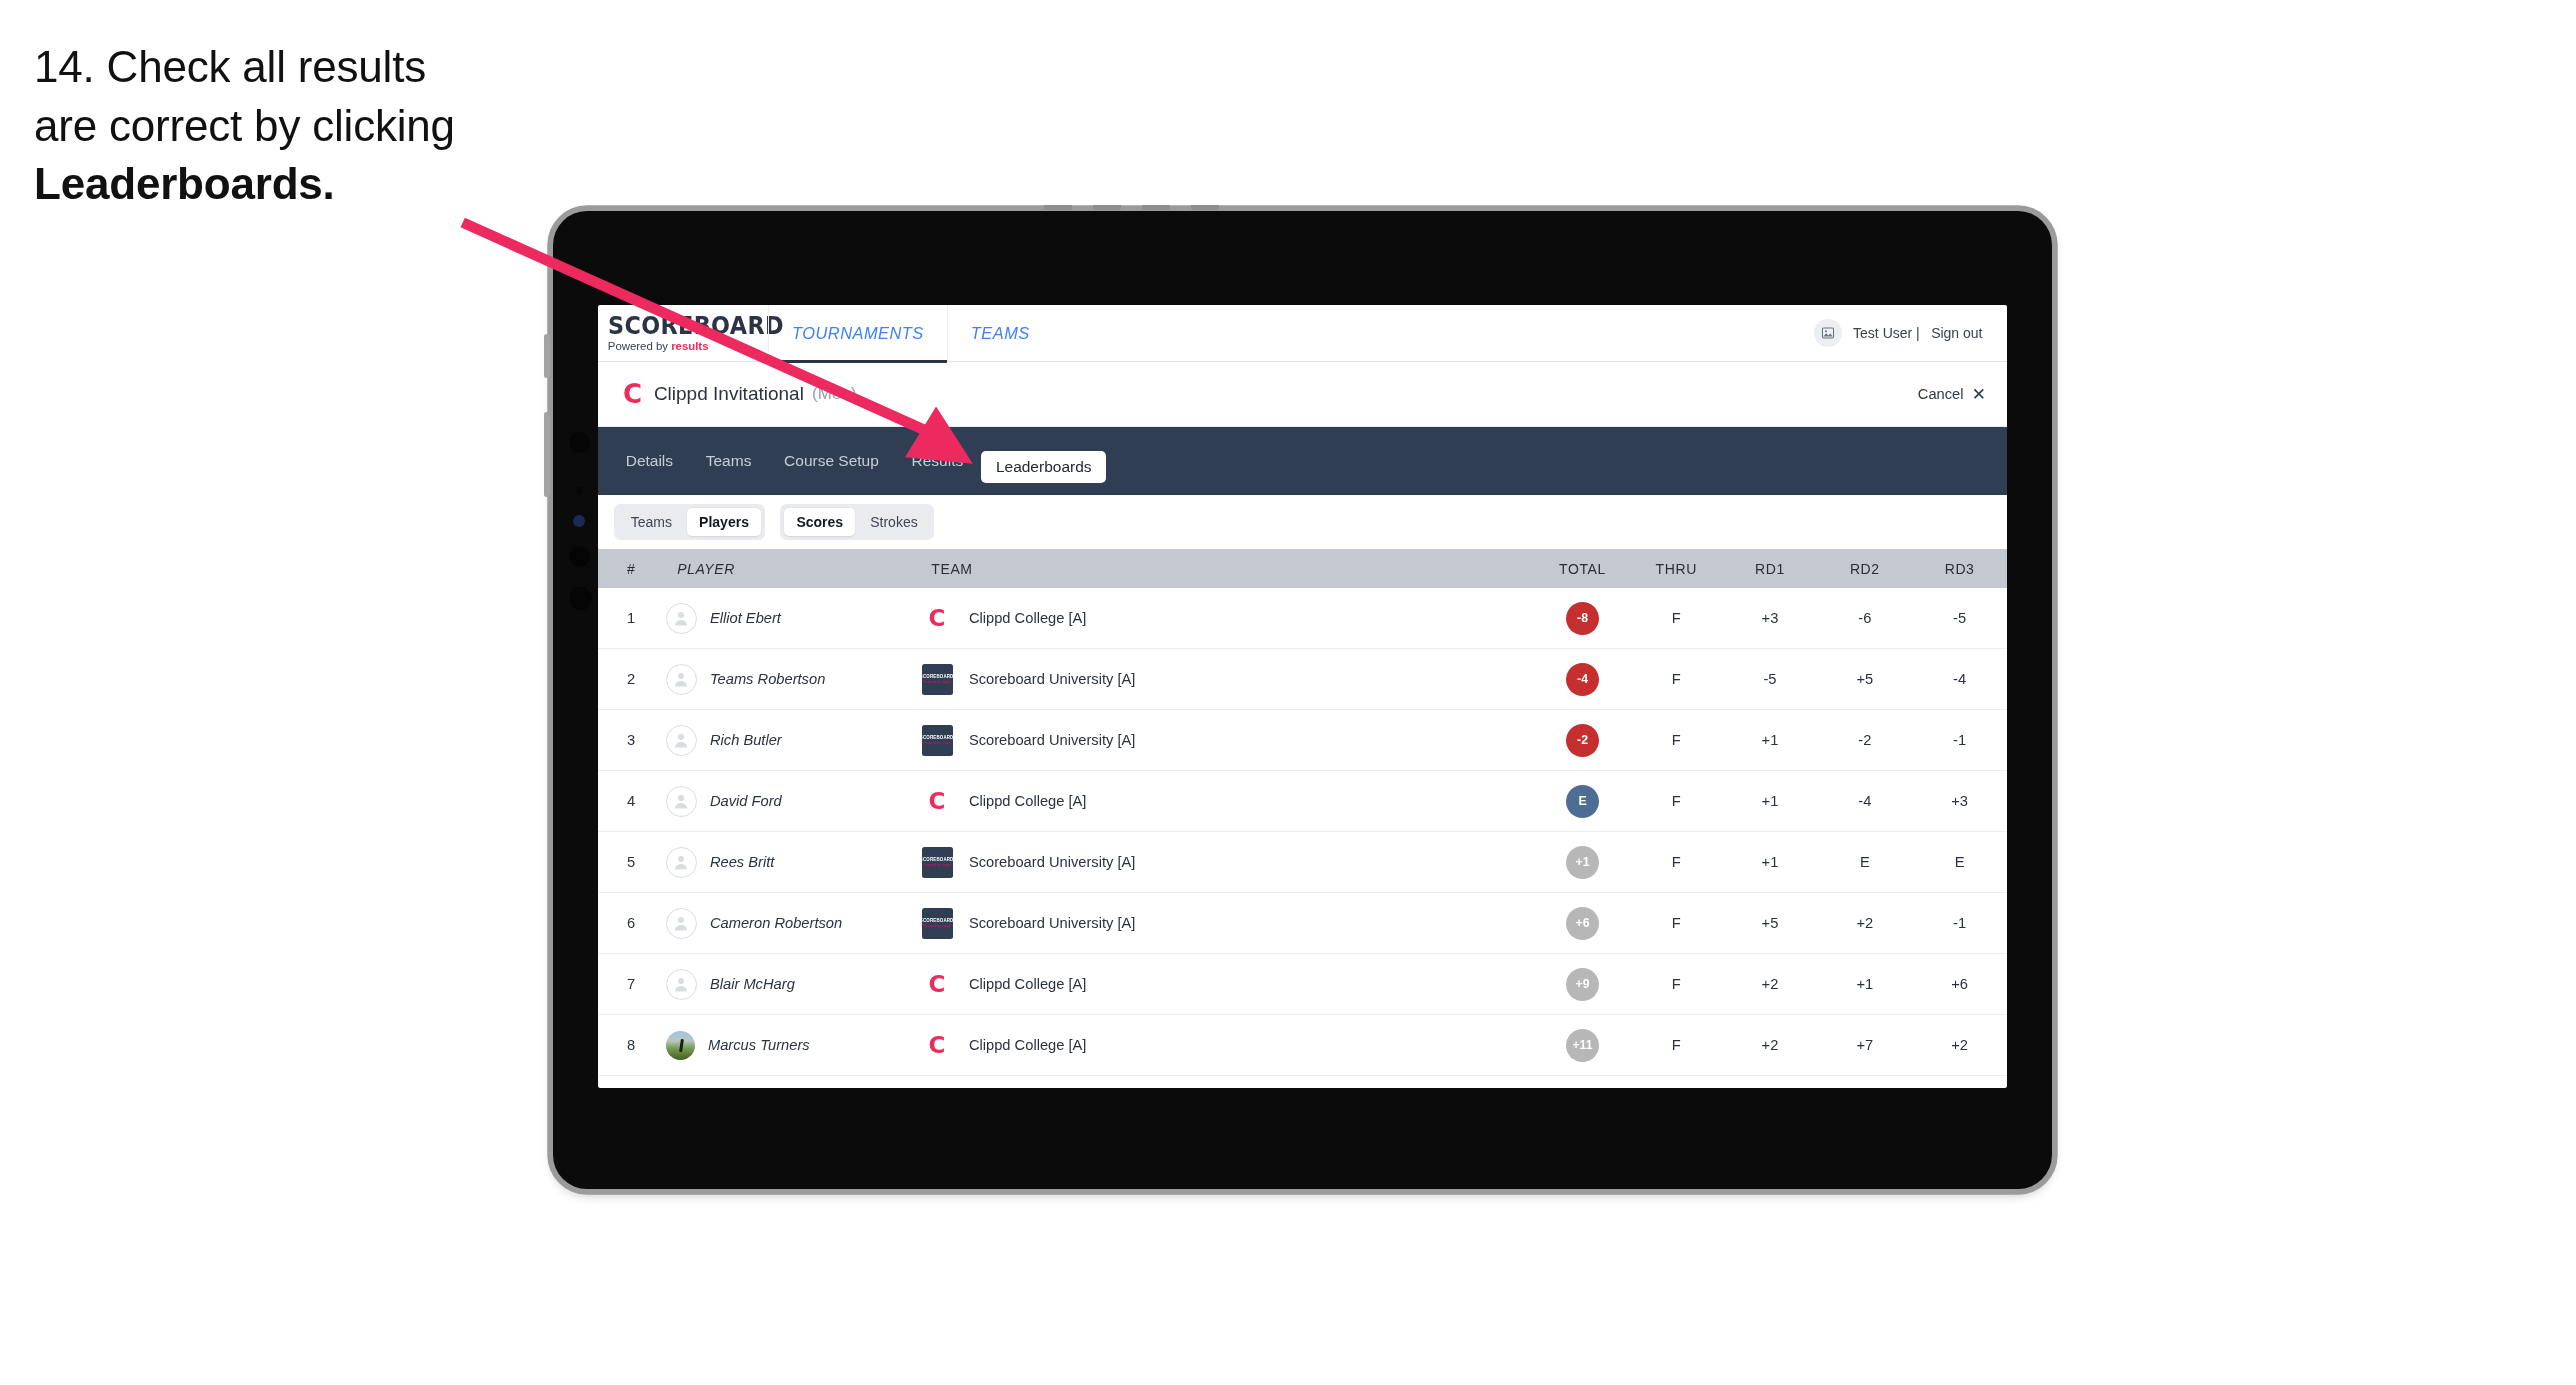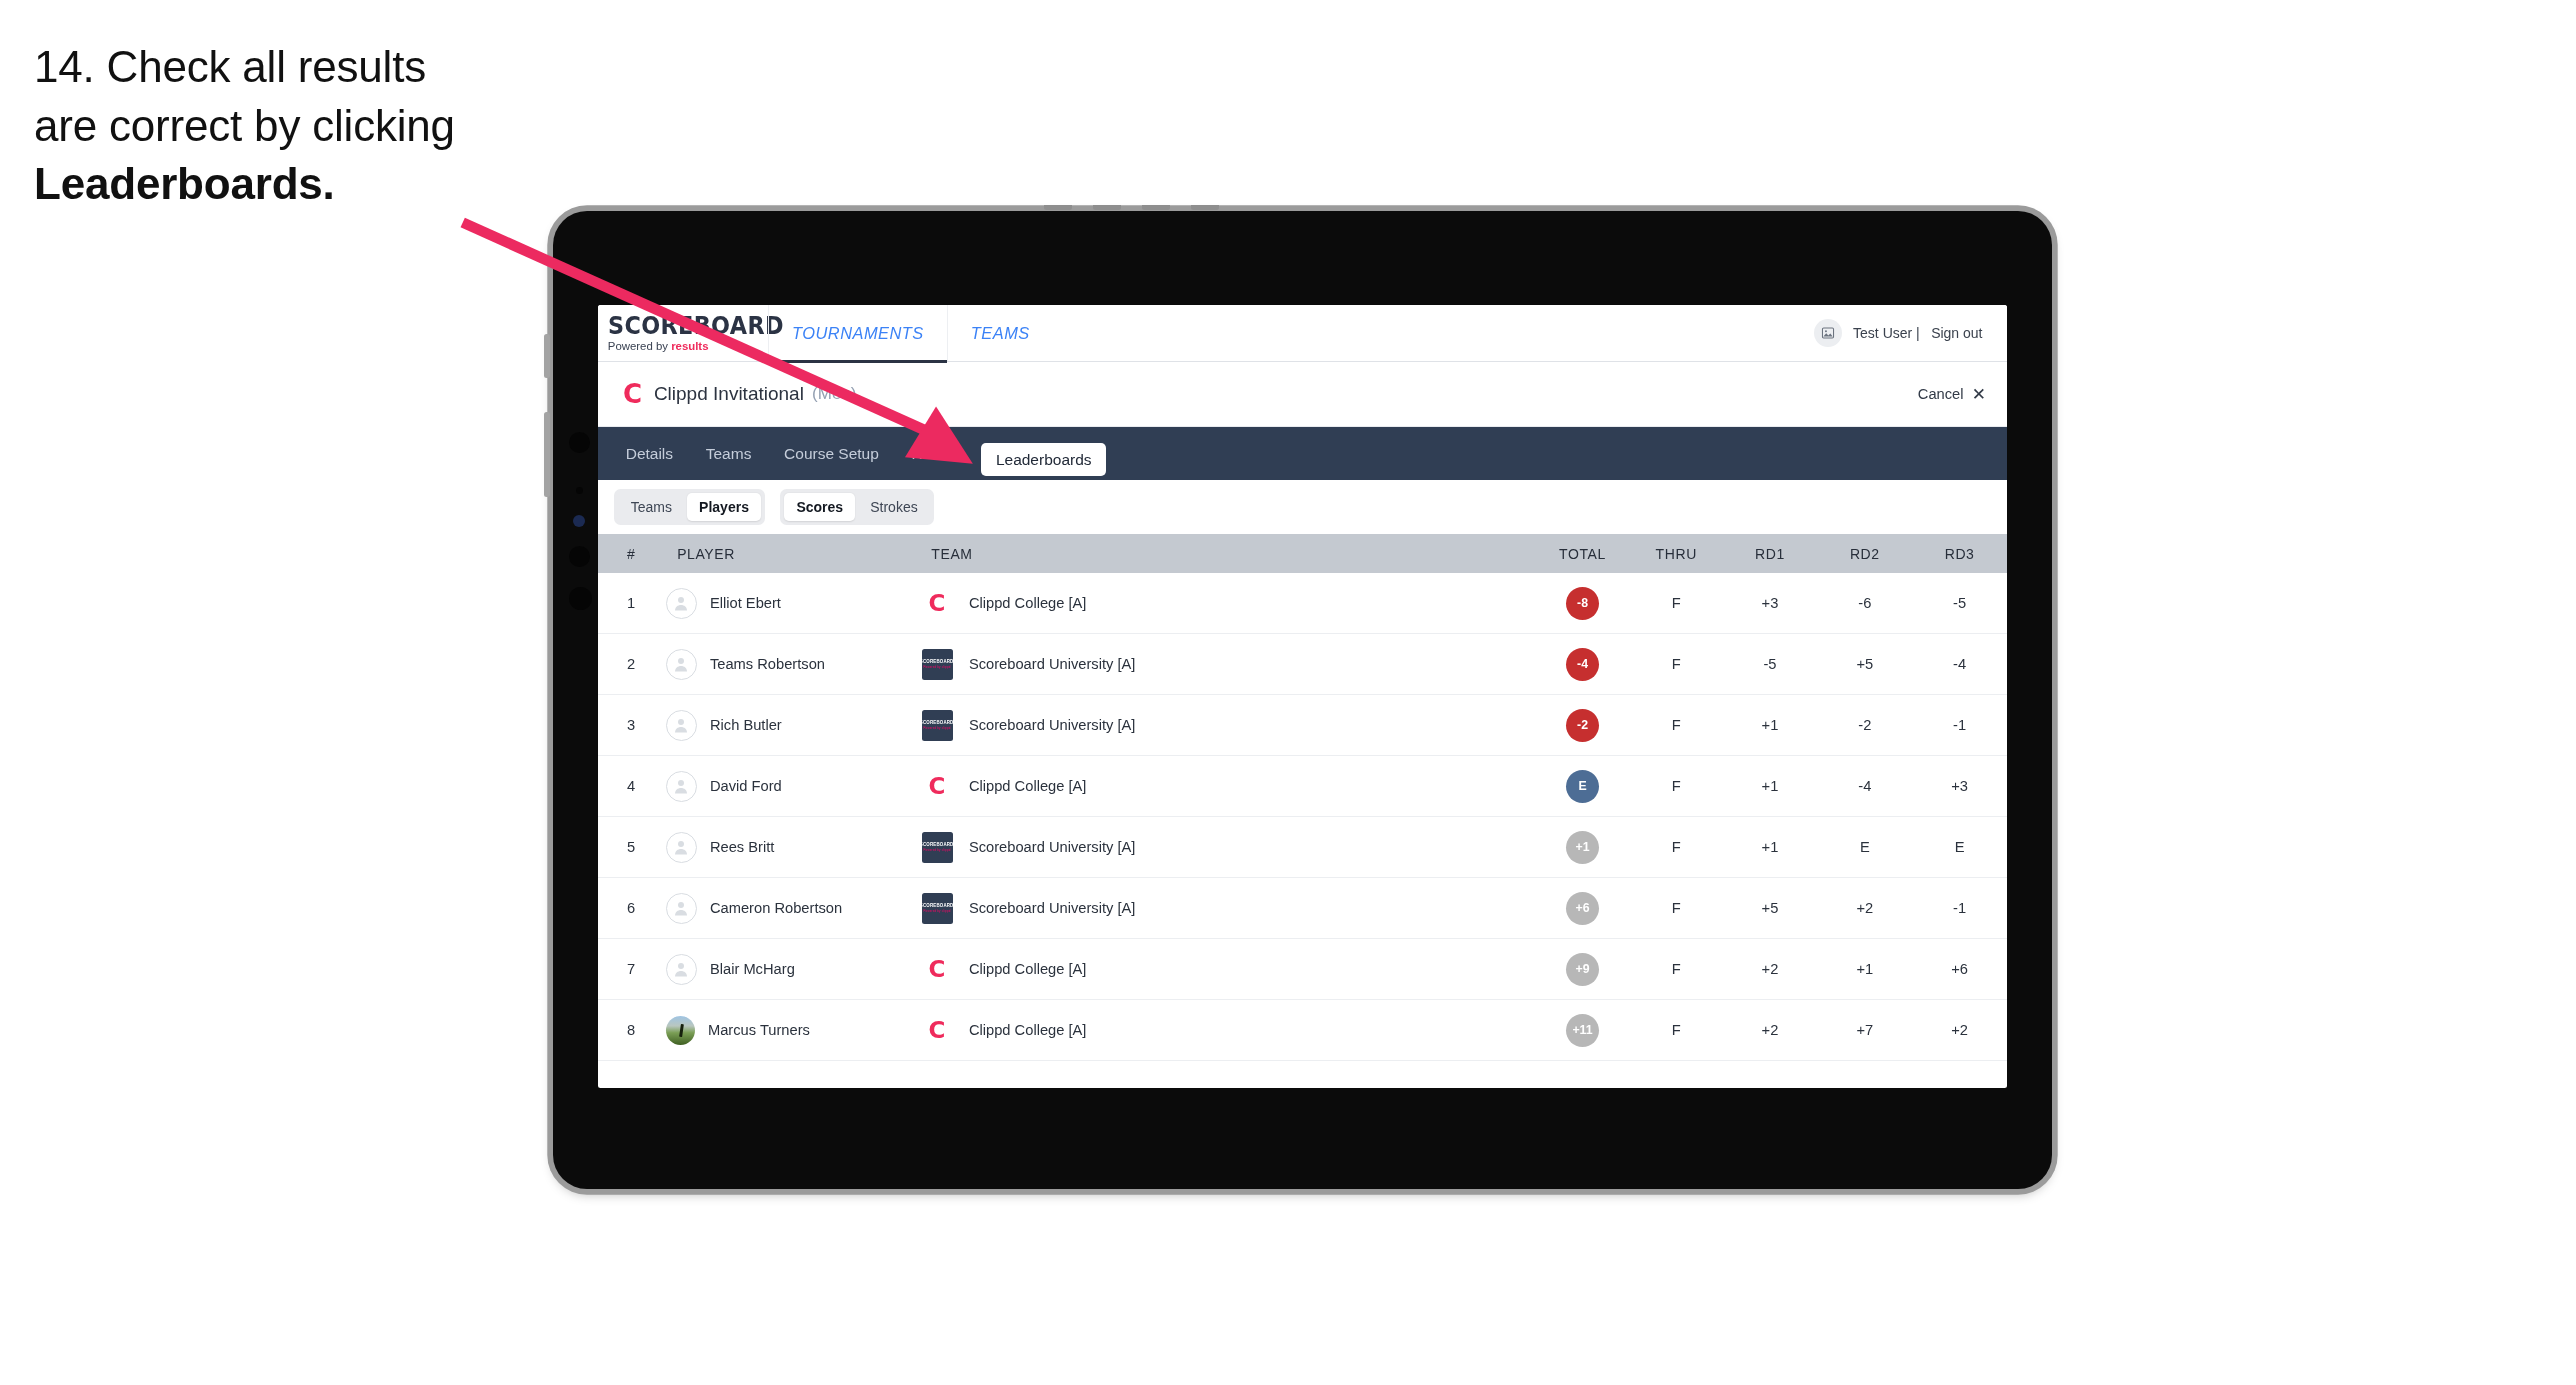--- a/index.html
+++ b/index.html
@@ -186,21 +186,21 @@
   #title-spacer { flex: 1; }
   #cancel-btn {
     display: flex; align-items: center; gap: 8.2px;
     font-size: 14.7px; color: #323a47;
     cursor: pointer;
   }
   #cancel-x { font-size: 17px; line-height: 1; }
 
   
   #tabstrip {
-    height: 53px;
+    height: 68px;
     background: #303e54;
     display: flex; align-items: center;
     padding-left: 13px;
     gap: 3.3px;
   }
   .strip-tab {
     font-size: 15.5px;
     color: #c5cdda;
     padding: 7.4px 14.7px;
     border-radius: 4.9px;
@@ -257,21 +257,21 @@
   }
   #lbtable tbody td {
     height: 60px;
     font-size: 14.7px;
     color: #2b323d;
     border-bottom: 0.8px solid #eceef1;
     padding: 0;
     vertical-align: middle;
   }
   .c-rank  { width: 47px;  text-align: center !important; padding-left: 8.2px !important; color:#39414e; }
-  .c-player{ width: 217px; }
+  .c-player{ width: 217px; font-style: italic; }
   .c-team  { width: 572px; }
   .c-total { width: 90px; text-align: center !important; }
   .c-thru  { width: 88px; text-align: center !important; }
   .c-rd    { width: 90px; text-align: center !important; }
 
   thead .c-rank  { text-align: center !important; }
   thead .c-player{ padding-left: 21px !important; }
   thead .c-team  { padding-left: 24.5px !important; }
 
   .player-cell {

